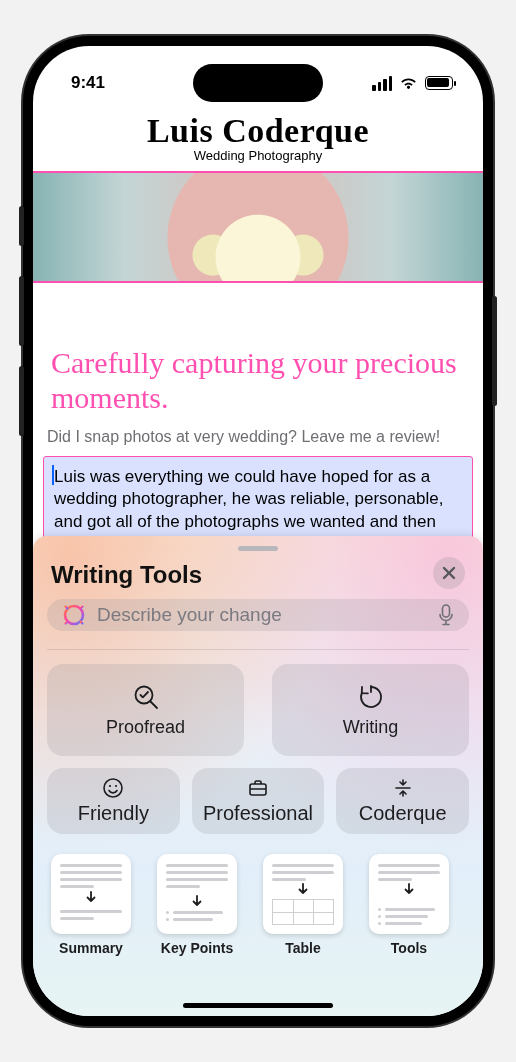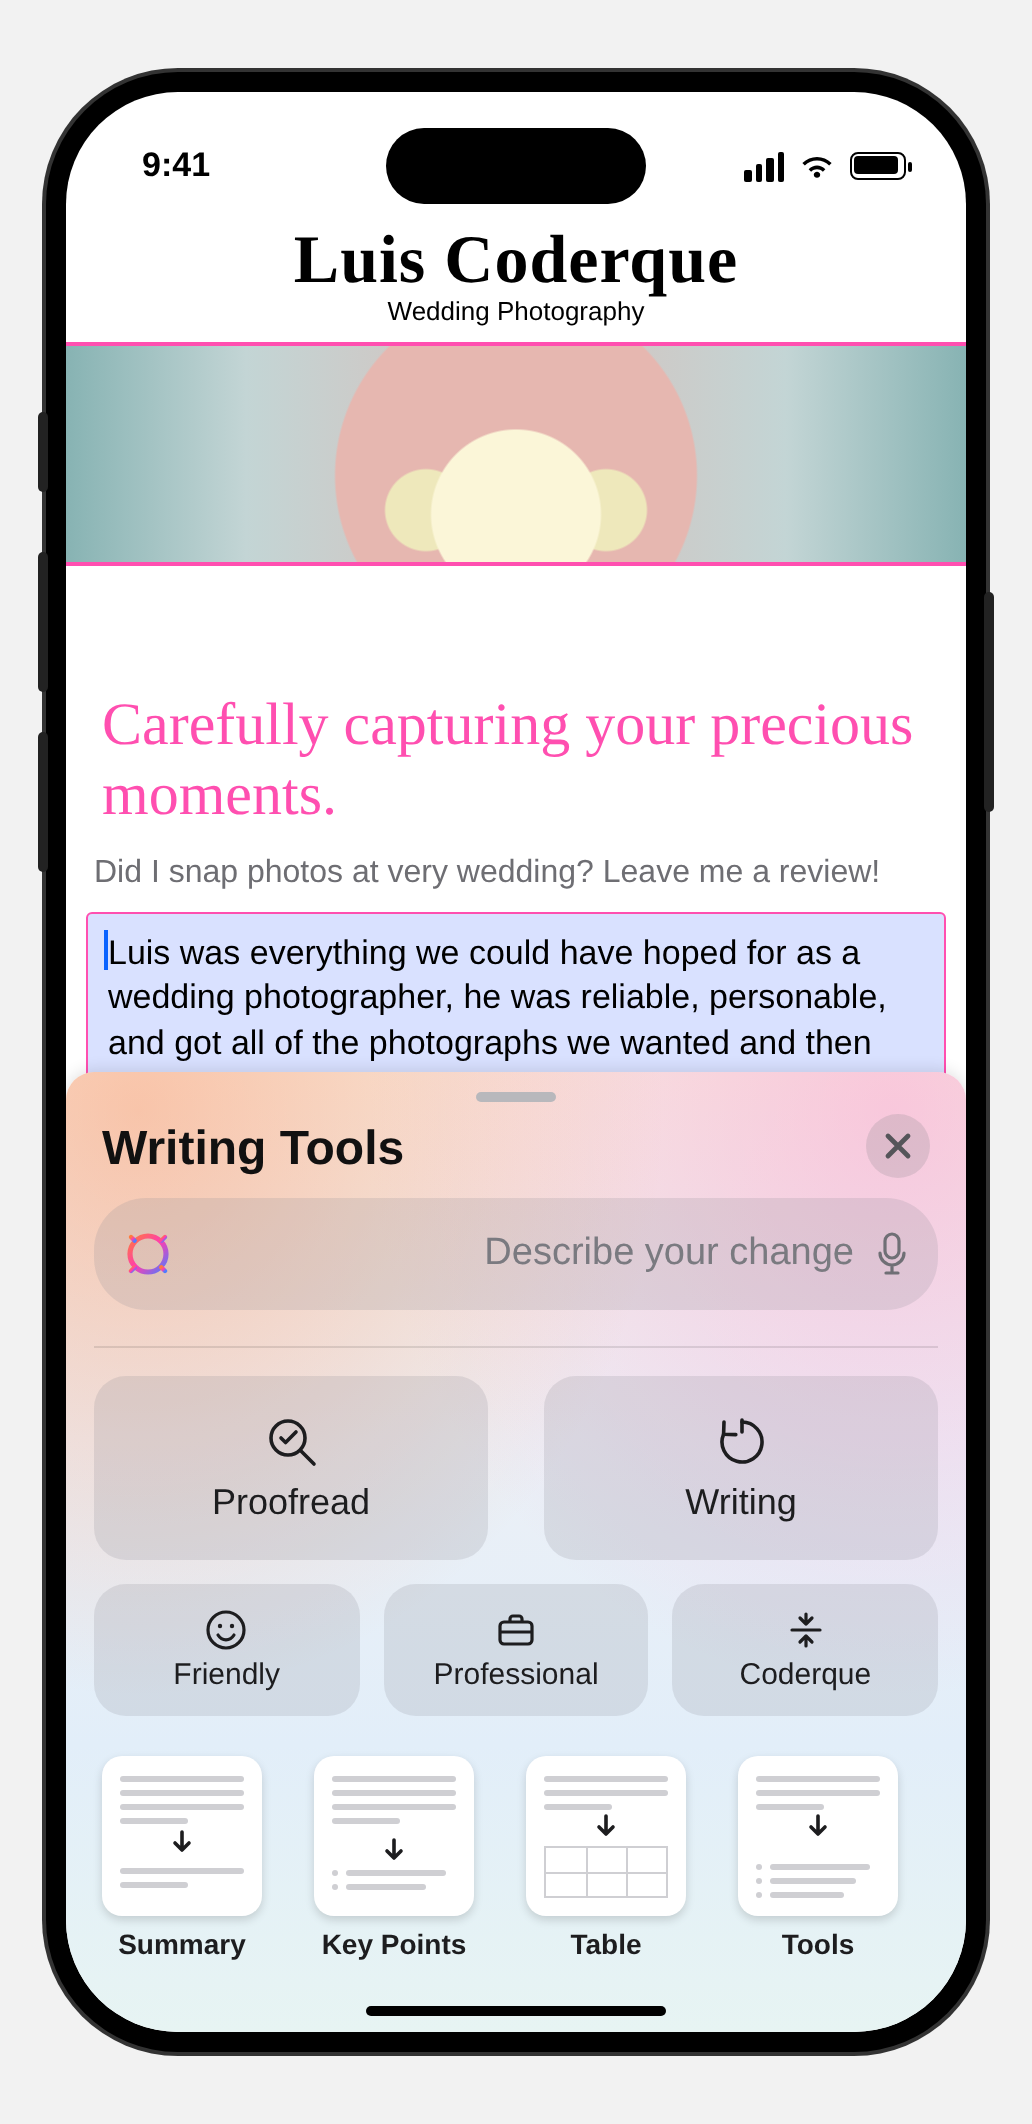--- a/index.html
+++ b/index.html
@@ -110,23 +110,22 @@
   }
   .grabber { width:40px; height:5px; background:#b8b8bc; border-radius:3px; margin:0 auto 6px; }
   .panel-head { display:flex; justify-content:space-between; align-items:flex-end; padding:0 4px 10px; }
   .panel-title { font-size:24px; font-weight:700; color:#111; }
   .close-btn { width:32px; height:32px; border-radius:50%; background:rgba(130,130,135,0.22); display:flex; align-items:center; justify-content:center; color:#55555a; }
 
   .input-pill {
     display:flex; align-items:center; gap:10px;
     background:rgba(140,140,150,0.20);
     border-radius:26px;
-    height:56px;
+    height:32px;
     padding:16px 14px;
-    text-align:right;
   }
   .ai-ico { width:26px; height:26px; }
   .input-pill .ph { flex:1; color:#7a7a80; font-size:19px; }
   .mic-ico { width:18px; height:22px; color:#6f6f75; }
 
   .divider { height:1px; background:rgba(0,0,0,0.10); margin:18px 0 14px; }
 
   .row2 { display:flex; gap:28px; }
   .bigbtn {
     flex:1; height:92px;
@@ -136,21 +135,21 @@
     gap:6px; color:#1d1d1f; font-size:18px;
   }
   .bigbtn svg { width:28px; height:28px; }
 
   .row3 { display:flex; gap:12px; margin-top:12px; }
   .smbtn {
     flex:1; height:66px;
     border-radius:16px;
     background:rgba(130,130,140,0.18);
     display:flex; flex-direction:column; align-items:center; justify-content:center;
-    gap:3px; color:#1d1d1f; font-size:15px;
+    gap:3px; color:#1d1d1f; font-size:20px;
   }
   .smbtn svg { width:22px; height:22px; }
 
   .thumbs { display:flex; gap:26px; margin-top:20px; padding:0 4px; }
   .thumb-wrap { display:flex; flex-direction:column; align-items:center; gap:6px; }
   .thumb {
     width:80px; height:80px; background:#fff; border-radius:10px;
     box-shadow:0 2px 5px rgba(0,0,0,0.15);
     padding:10px 9px; position:relative;
   }

